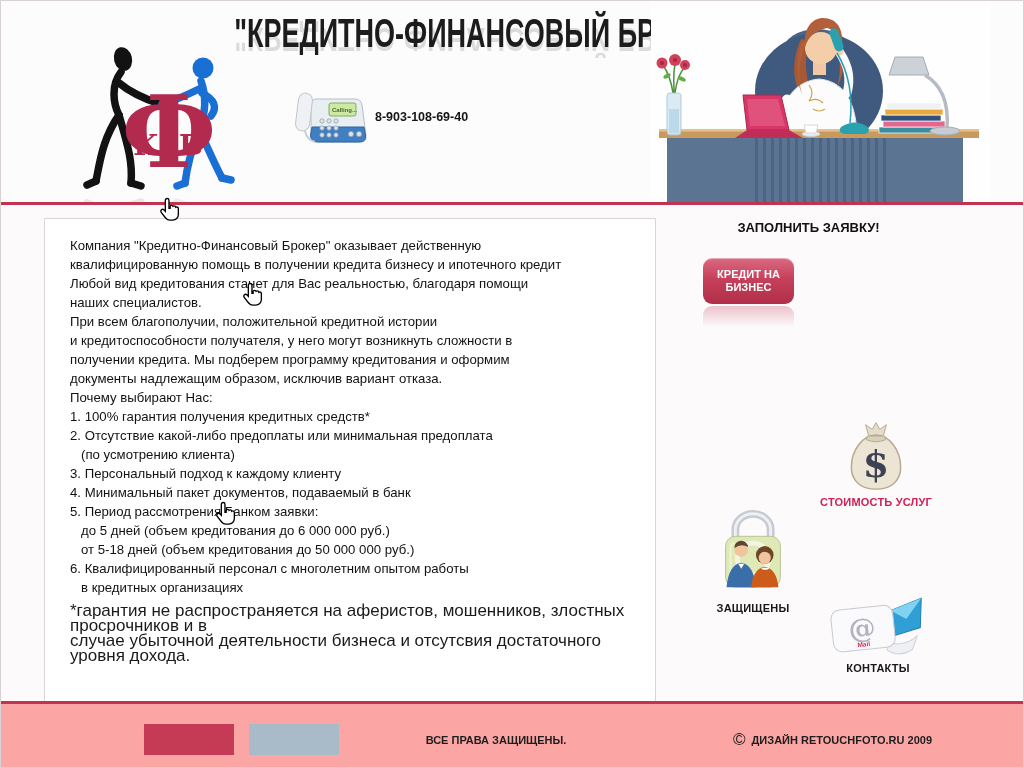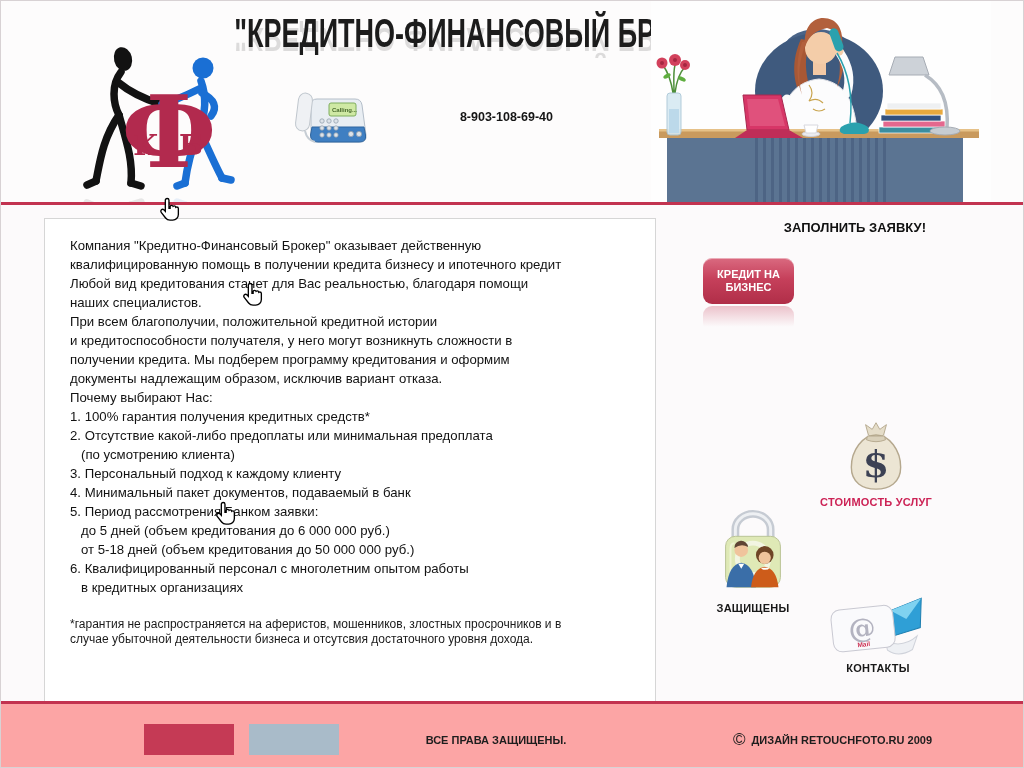--- a/index.html
+++ b/index.html
@@ -12,45 +12,45 @@
   .header { position:absolute; left:0; top:0; width:1024px; height:202px; background:#fdfcfc; }
   .site-title-wrap { position:absolute; left:205px; top:10px; width:460px; height:80px; text-align:center; }
   .site-title { display:inline-block; font-size:30px; font-weight:bold; color:#1c1c1c;
                 letter-spacing:0px; white-space:nowrap; transform:scale(.9,1.35); transform-origin:50% 0; }
   .site-title-reflect { position:absolute; left:0; top:47px; width:100%; text-align:center; }
   .site-title-reflect .site-title { transform:scale(.9,-1.1); opacity:.14; }
 
   .logo { position:absolute; left:82px; top:42px; }
   .phone-icon { position:absolute; left:292px; top:86px; }
   .phones { position:absolute; left:374px; top:108px; width:178px; font-size:12.5px; font-weight:bold; color:#151515; line-height:17px; }
-  .phones .line2 { text-align:right; }
+  .phones .line2 { }
 
   .illustration { position:absolute; left:650px; top:0; }
 
   
   .nav { position:absolute; left:62px; top:186px; display:flex; gap:21px; }
   .nav a { font-size:10.5px; font-weight:bold; letter-spacing:.2px; color:#161616;
            text-decoration:underline; white-space:nowrap; cursor:pointer; }
   .nav a.active { color:#cc2255; }
 
   .rule { position:absolute; left:0; width:1024px; height:2.5px; background:#c23350; z-index:5; }
   .rule-top { top:201px; }
   .rule-bottom { top:700px; }
 
   
   .main-band { position:absolute; left:0; top:203px; width:1024px; height:497px; background:#fcfafb; }
   .content-box { position:absolute; left:43px; top:14px; width:612px; height:484px;
                  background:#ffffff; border:1px solid #d6d6d6; border-bottom:none; padding:17px 20px 0 25px; }
   .pre { white-space:pre-wrap; }
   .body-text { font-size:13.2px; line-height:19px; color:#121212; }
   .body-text + .body-text { }
-  .footnote { margin-top:20px; font-size:12px; line-height:15px; color:#1a1a1a; }
-
-  
-  .sidebar-title { position:absolute; left:690px; top:16px; width:235px; text-align:right;
+  .footnote { margin-top:6px; font-size:17px; line-height:15px; color:#1a1a1a; }
+
+  
+  .sidebar-title { position:absolute; left:690px; top:16px; width:235px; text-align:center;
                    font-size:13px; font-weight:bold; color:#111; }
   .apply-btn { position:absolute; top:54px; width:91px; height:46px; border:none; border-radius:9px;
                background:linear-gradient(180deg,#da6a80 0%,#c6405b 45%,#b02e48 100%);
                box-shadow:inset 0 1px 0 rgba(255,255,255,.45);
                color:#fff; font-family:"Liberation Sans",sans-serif; font-size:11px; font-weight:bold;
                line-height:13px; text-align:center; white-space:pre-line; cursor:pointer; }
   .apply-btn::after { content:""; position:absolute; left:0; top:48px; width:100%; height:26px; border-radius:9px;
                background:linear-gradient(180deg,rgba(198,64,91,.30),rgba(198,64,91,0) 80%); }
   .btn-1 { left:702px; }
   .btn-2 { left:823px; }

